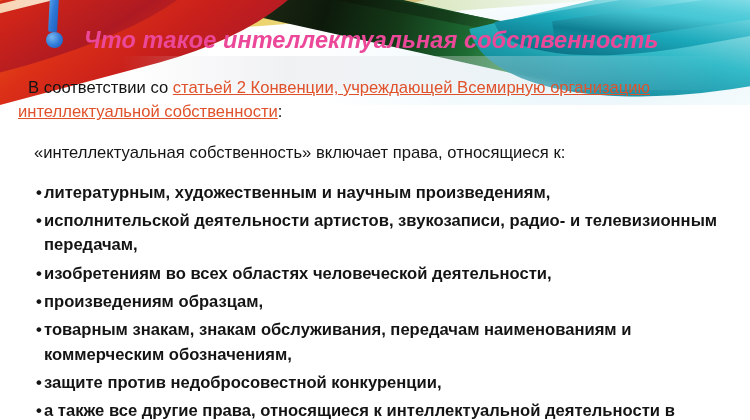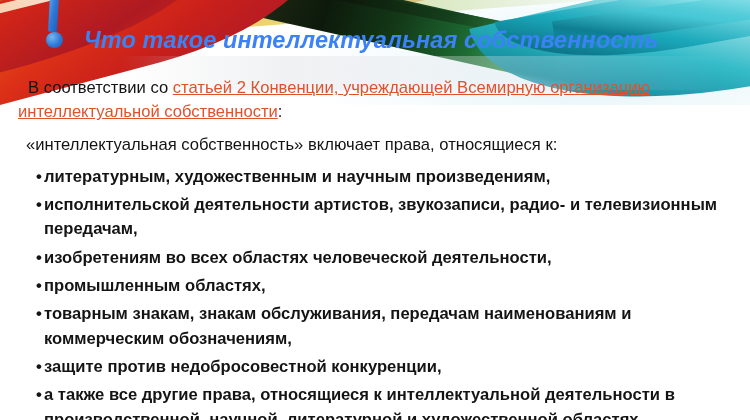--- a/index.html
+++ b/index.html
@@ -264,21 +264,21 @@
     inset: 0;
   }
 
   .slide-title {
     position: absolute;
     left: 84px;
     top: 27px;
     font-size: 23.5px;
     font-weight: bold;
     font-style: italic;
-    color: #3b82f6;
+    color: #ec4899;
     letter-spacing: 0.1px;
     white-space: nowrap;
   }
 
   .body-block {
     position: absolute;
     left: 18px;
     top: 76px;
     width: 716px;
     font-size: 16.6px;
@@ -292,21 +292,21 @@
     margin: 0;
   }
   .link {
     color: #e0522c;
     text-decoration: underline;
     text-underline-offset: 1px;
   }
 
   .para-quote {
     font-weight: normal;
-    margin: 8px;
+    margin: 16px;
   }
 
   .bullet-list {
     margin: 0;
     padding: 0;
     list-style: none;
     font-weight: bold;
   }
   .bullet-item {
     margin: 4px;
@@ -363,21 +363,21 @@
         <li class="bullet-item">
             <span>литературным, художественным и научным произведениям,</span>
           </li>
         <li class="bullet-item">
             <span>исполнительской деятельности артистов, звукозаписи, радио- и телевизионным передачам,</span>
           </li>
         <li class="bullet-item">
             <span>изобретениям во всех областях человеческой деятельности,</span>
           </li>
         <li class="bullet-item">
-            <span>промышленным областях,</span>
+            <span>произведениям образцам,</span>
           </li>
         <li class="bullet-item">
             <span>товарным знакам, знакам обслуживания, передачам наименованиям и коммерческим обозначениям,</span>
           </li>
         <li class="bullet-item">
             <span>защите против недобросовестной конкуренции,</span>
           </li>
         <li class="bullet-item">
             <span>а также все другие права, относящиеся к интеллектуальной деятельности в производственной, научной, литературной и художественной областях.</span>
           </li>

